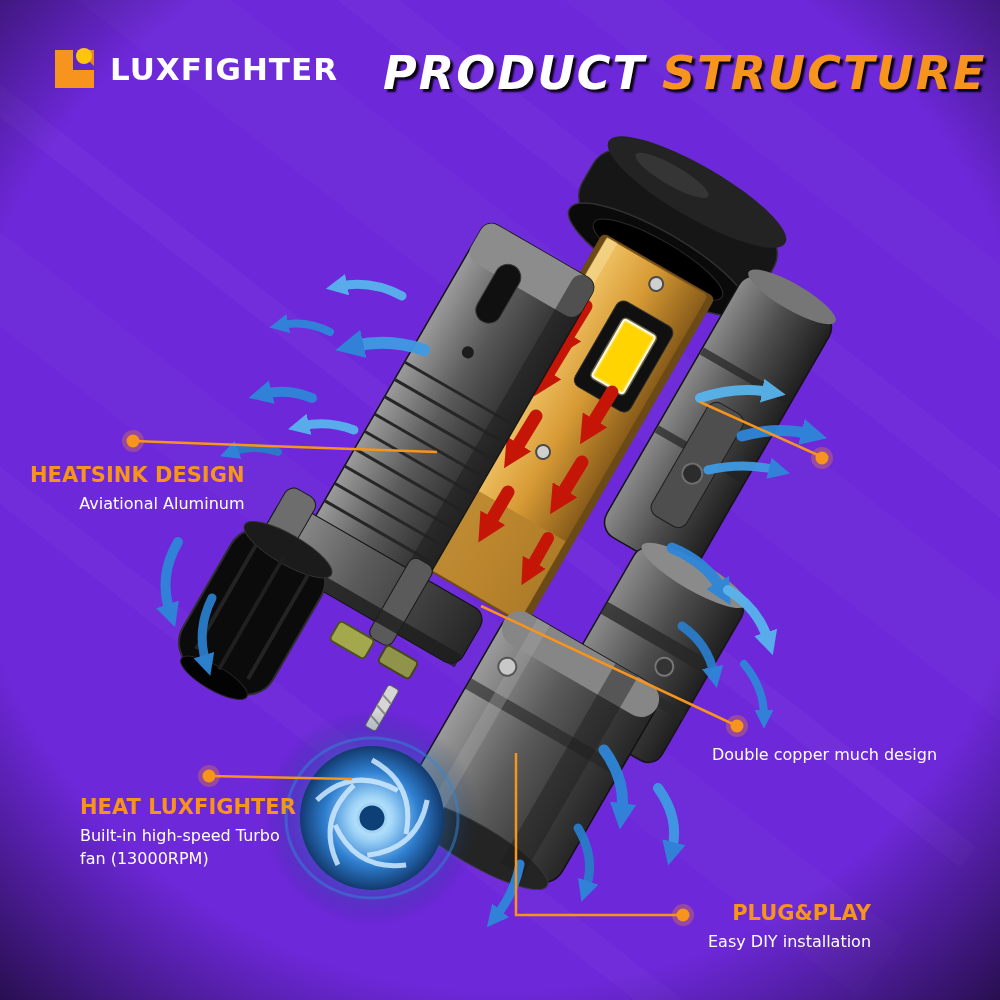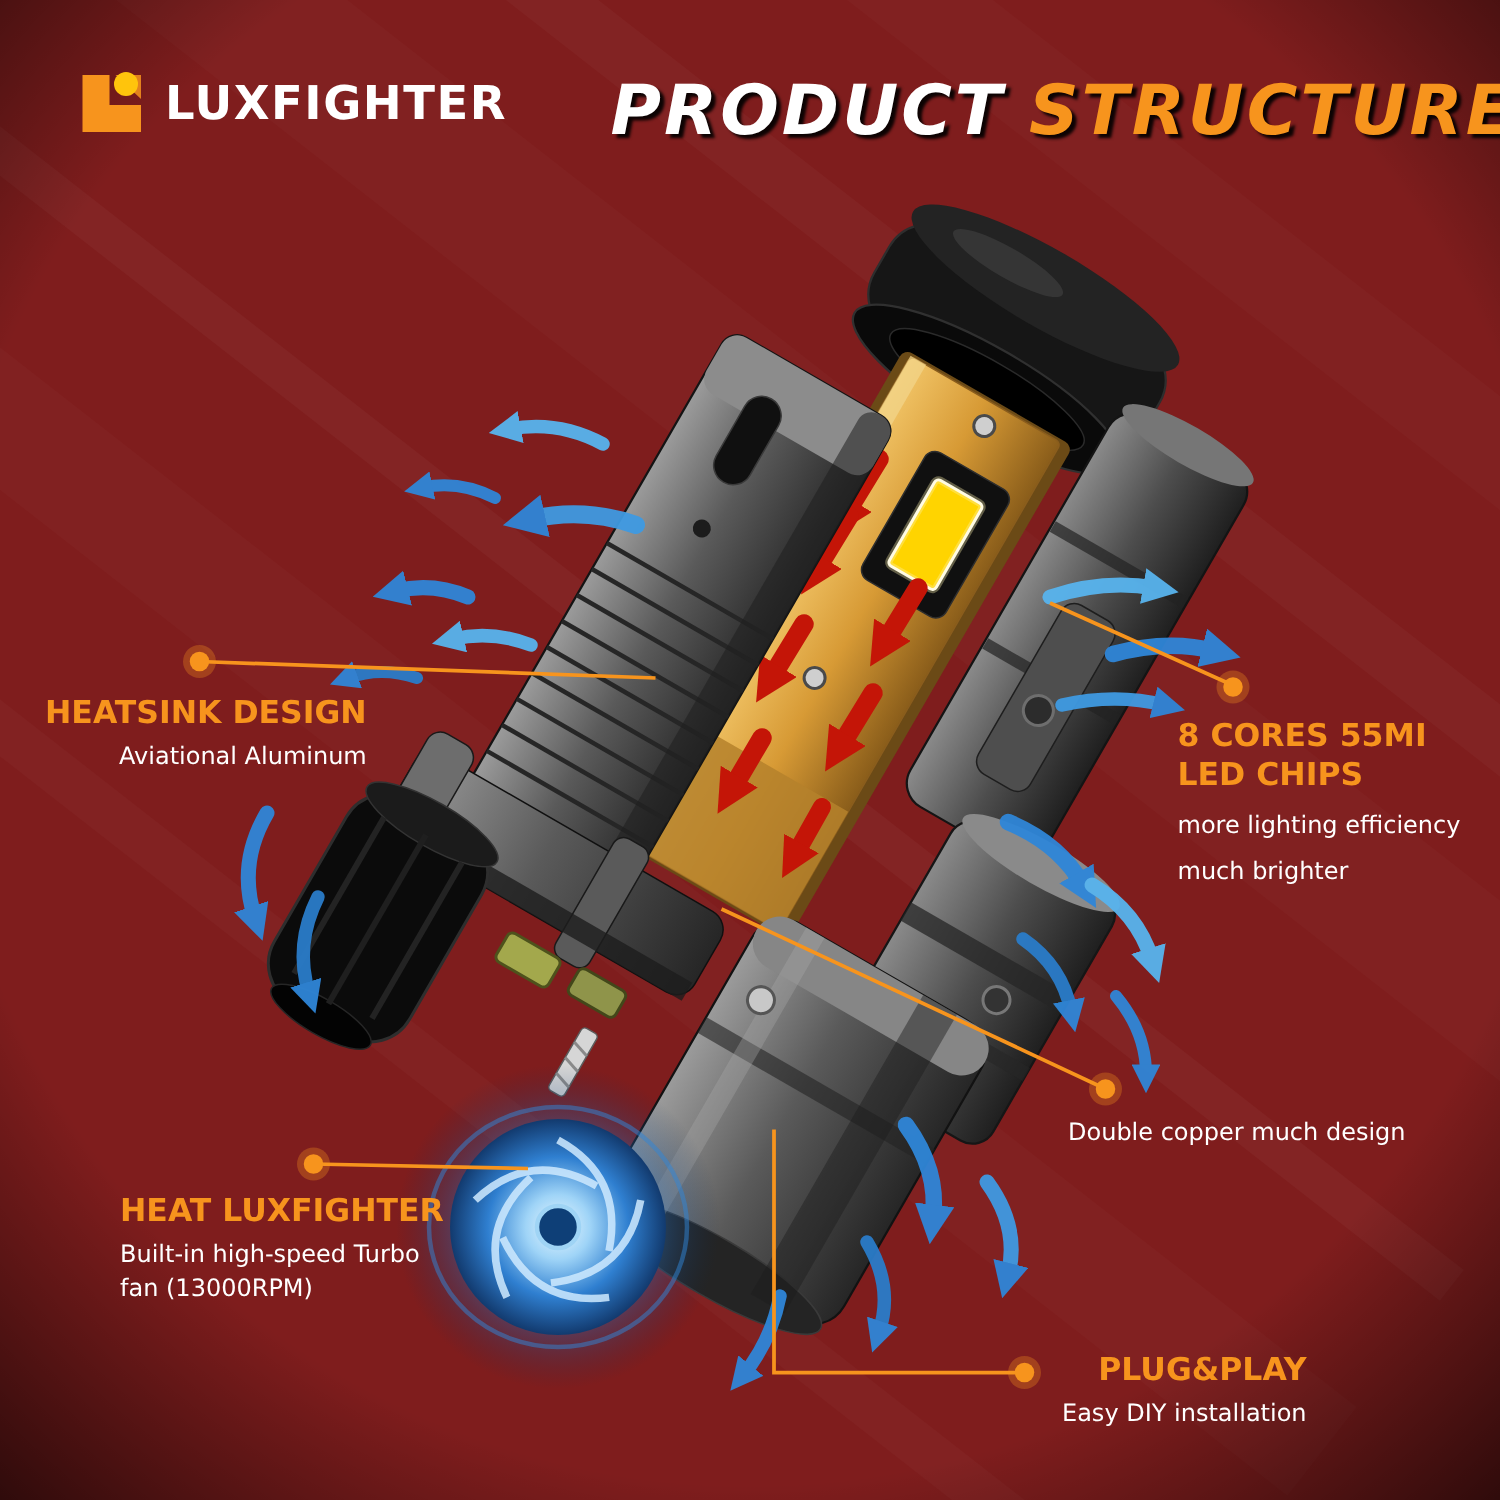--- a/index.html
+++ b/index.html
@@ -2,32 +2,32 @@
 <html><head>
 <meta charset="utf-8">
 <style>
   * { margin:0; padding:0; box-sizing:border-box; }
   html,body { background:#000; }
   body {
     width:1000px; height:1000px;
     font-family:"DejaVu Sans","Liberation Sans",sans-serif;
     position:relative; overflow:hidden;
   }
-  .stage { position:relative; width:1000px; height:1000px; background:#7f1d1d; overflow:hidden; }
+  .stage { position:relative; width:1000px; height:1000px; background:#6d28d9; overflow:hidden; }
   .layer { position:absolute; left:0; top:0; width:1000px; height:1000px; }
 
   
   .logo { position:absolute; left:46px; top:42px; display:flex; align-items:center; gap:10px; z-index:5; }
   .logo-text { color:#ffffff; font-size:31px; font-weight:bold; letter-spacing:1px; }
   .title {
     position:absolute; left:383px; top:46px; z-index:5;
     display:flex; gap:16px; white-space:nowrap;
     font-style:italic; font-weight:bold; font-size:46px; letter-spacing:2px;
   }
-  .title .t1 { color:#ffffff; text-shadow:3px 3px 2px rgba(0,0,0,0.9);margin-left:24px; }
+  .title .t1 { color:#ffffff; text-shadow:3px 3px 2px rgba(0,0,0,0.9); }
   .title .t2 { color:#f7941d; text-shadow:3px 3px 2px rgba(0,0,0,0.9); }
 
   
   .callout { position:absolute; z-index:6; }
   .c-title { color:#f7941d; font-size:21px; font-weight:bold; line-height:1.25; }
   .c-desc  { color:#ffffff; font-size:16px; line-height:1.4; margin-top:5px; }
   .c-desc.solo { margin-top:0; }
 
   .co-heatsink   { left:30px;  top:462px;text-align:right; }
   .co-led        { left:785px; top:477px; width:205px; }
@@ -279,26 +279,20 @@
   <div class="title">
     <span class="t1">PRODUCT</span>
     <span class="t2">STRUCTURE</span>
   </div>
 
   <div class="callout co-heatsink">
     <div class="c-title">HEATSINK DESIGN</div>
     <div class="c-desc">Aviational Aluminum</div>
   </div>
 
-  <div class="callout co-led">
-    <div class="c-title">8 CORES 55MI</div>
-    <div class="c-title">LED CHIPS</div>
-    <div class="c-desc">more lighting efficiency</div>
-    <div class="c-desc solo">much brighter</div>
-  </div>
 
   <div class="callout co-copper">
     <div class="c-desc solo">Double copper much design</div>
   </div>
 
   <div class="callout co-heat">
     <div class="c-title">HEAT LUXFIGHTER</div>
     <div class="c-desc">Built-in high-speed Turbo</div>
     <div class="c-desc solo">fan (13000RPM)</div>
   </div>

